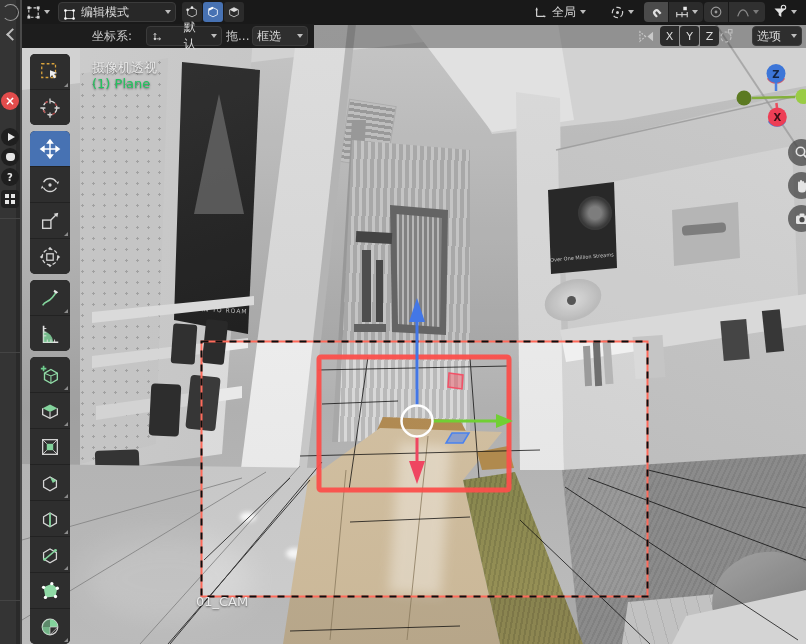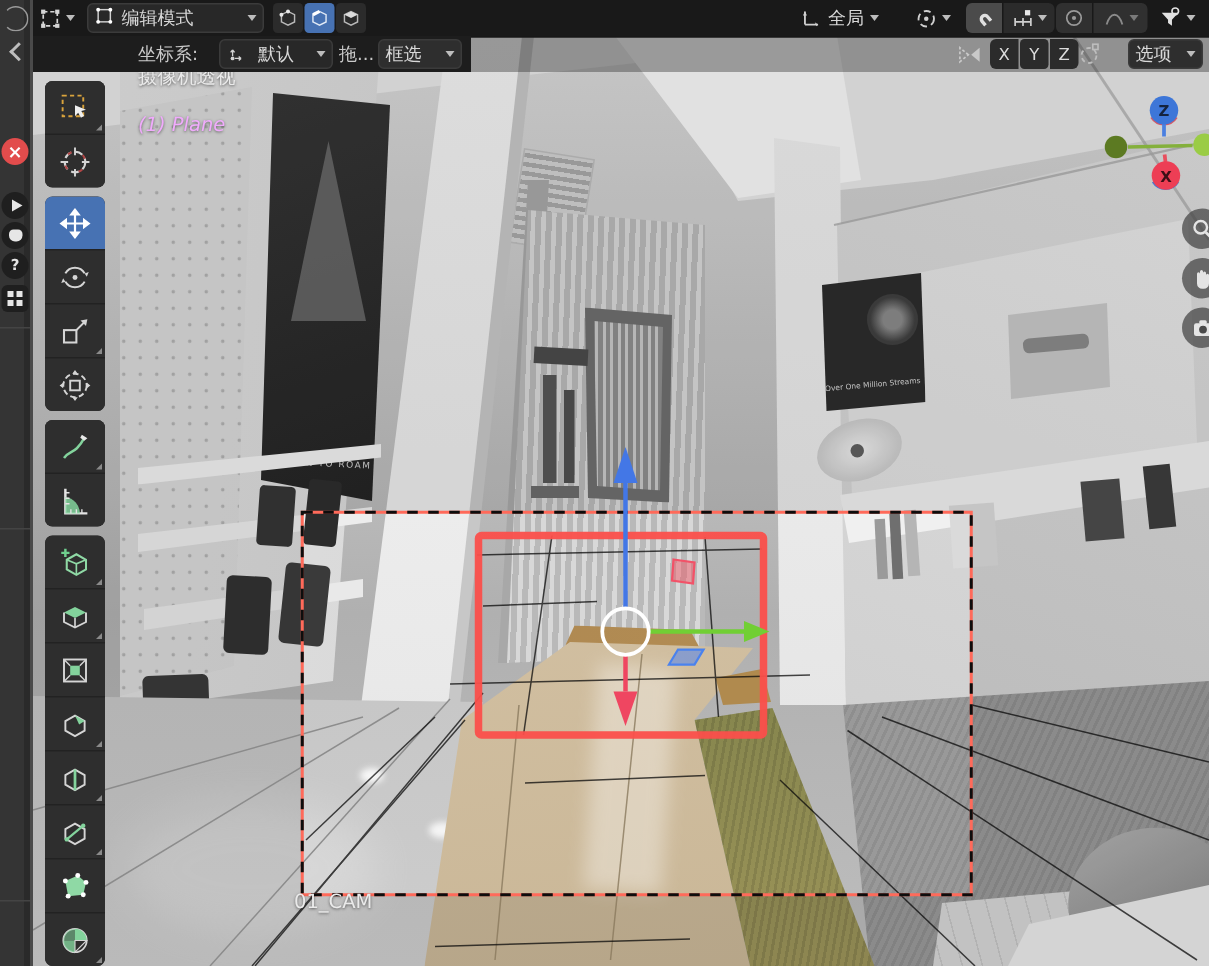--- a/index.html
+++ b/index.html
@@ -188,39 +188,39 @@
       <line x1="776" y1="91" x2="776" y2="82" stroke="#4a7fe0" stroke-width="2.5"></line>
       <circle cx="776" cy="73.5" r="9.5" fill="#3d76d8"></circle>
       <text x="776" y="77.5" font-size="10" font-weight="bold" fill="#14233f" text-anchor="middle">Z</text>
       <path d="M 769 121 A 9.5 9.5 0 0 0 785 121" fill="none" stroke="#3d6fd0" stroke-width="2.5" opacity=".9"></path>
       <line x1="776.4" y1="103" x2="777" y2="108" stroke="#e84f5e" stroke-width="2.5"></line>
       <circle cx="777.3" cy="117" r="9.5" fill="#ed3e55"></circle>
       <text x="777.3" y="121" font-size="10" font-weight="bold" fill="#3c0f16" text-anchor="middle">X</text>
     </g>
   </svg>
 
-  <div class="vlabel" style="left:92px;top:42px;font-family:Liberation Serif, serif;">摄像机透视</div>
-  <div class="vlabel" style="left:92px;top:76px;color:#f0abfc;font-style:italic;">(1) Plane</div>
+  <div class="vlabel" style="left:92px;top:59px;font-family:Liberation Serif, serif;">摄像机透视</div>
+  <div class="vlabel" style="left:92px;top:76px;color:#22c55e;">(1) Plane</div>
   <div class="vlabel" style="left:196px;top:594px;">01_CAM</div>
 
   <div class="row1">
 
     <div class="hbtn" style="left:26px;gap:3px;">
       <svg width="15" height="15" viewBox="0 0 16 16">
         <rect x="3" y="3" width="10" height="10" fill="none" stroke="#d5d5d5" stroke-width="1.2" stroke-dasharray="3 2"></rect>
         <rect x="1.5" y="1.5" width="3" height="3" fill="#d5d5d5"></rect>
           <rect x="11.5" y="1.5" width="3" height="3" fill="#d5d5d5"></rect>
         <rect x="1.5" y="11.5" width="3" height="3" fill="#d5d5d5"></rect>
           <rect x="11.5" y="11.5" width="3" height="3" fill="#d5d5d5"></rect>
       </svg>
       <span class="chev"></span>
     </div>
 
     <div class="hbtn dd" style="left:58px;width:118px;justify-content:space-between;">
-      <span style="display:flex;align-items:flex-start;gap:5px;">
+      <span style="display:flex;align-items:flex-end;gap:5px;">
         <svg width="13" height="13" viewBox="0 0 16 16">
           <rect x="3" y="3" width="10" height="10" fill="none" stroke="#cfcfcf" stroke-width="1.2"></rect>
           <circle cx="3" cy="3" r="1.6" fill="#fff"></circle>
             <circle cx="13" cy="3" r="1.6" fill="#fff"></circle>
           <circle cx="3" cy="13" r="1.6" fill="#fff"></circle>
             <circle cx="13" cy="13" r="1.6" fill="#fff"></circle>
         </svg>
         <span>编辑模式</span>
       </span>
       <span class="chev"></span>
@@ -308,21 +308,21 @@
       </svg>
       <span class="chev"></span>
     </div>
   </div>
 
   <div class="row2">
     <div class="row2-panel"></div>
     <div class="row2-glass"></div>
     <div class="hbtn" style="left:92px;color:#c9c9c9;">坐标系:</div>
     <div class="hbtn dd" style="left:146px;width:76px;justify-content:space-between;">
-      <span style="display:flex;align-items:center;gap:8px;">
+      <span style="display:flex;align-items:center;gap:20px;">
         <svg width="13" height="13" viewBox="0 0 16 16">
           <circle cx="5" cy="11" r="1.6" fill="#d2d2d2"></circle>
           <path d="M5 9 V4 M5 4 l-1.6 2 M5 4 l1.6 2" stroke="#d2d2d2" stroke-width="1.1" fill="none"></path>
           <path d="M7 11 h5 M12 11 l-2 -1.6 M12 11 l-2 1.6" stroke="#d2d2d2" stroke-width="1.1" fill="none"></path>
         </svg>
         <span>默认</span>
       </span>
       <span class="chev"></span>
     </div>
     <div class="hbtn" style="left:226px;color:#c9c9c9;">拖...</div>

